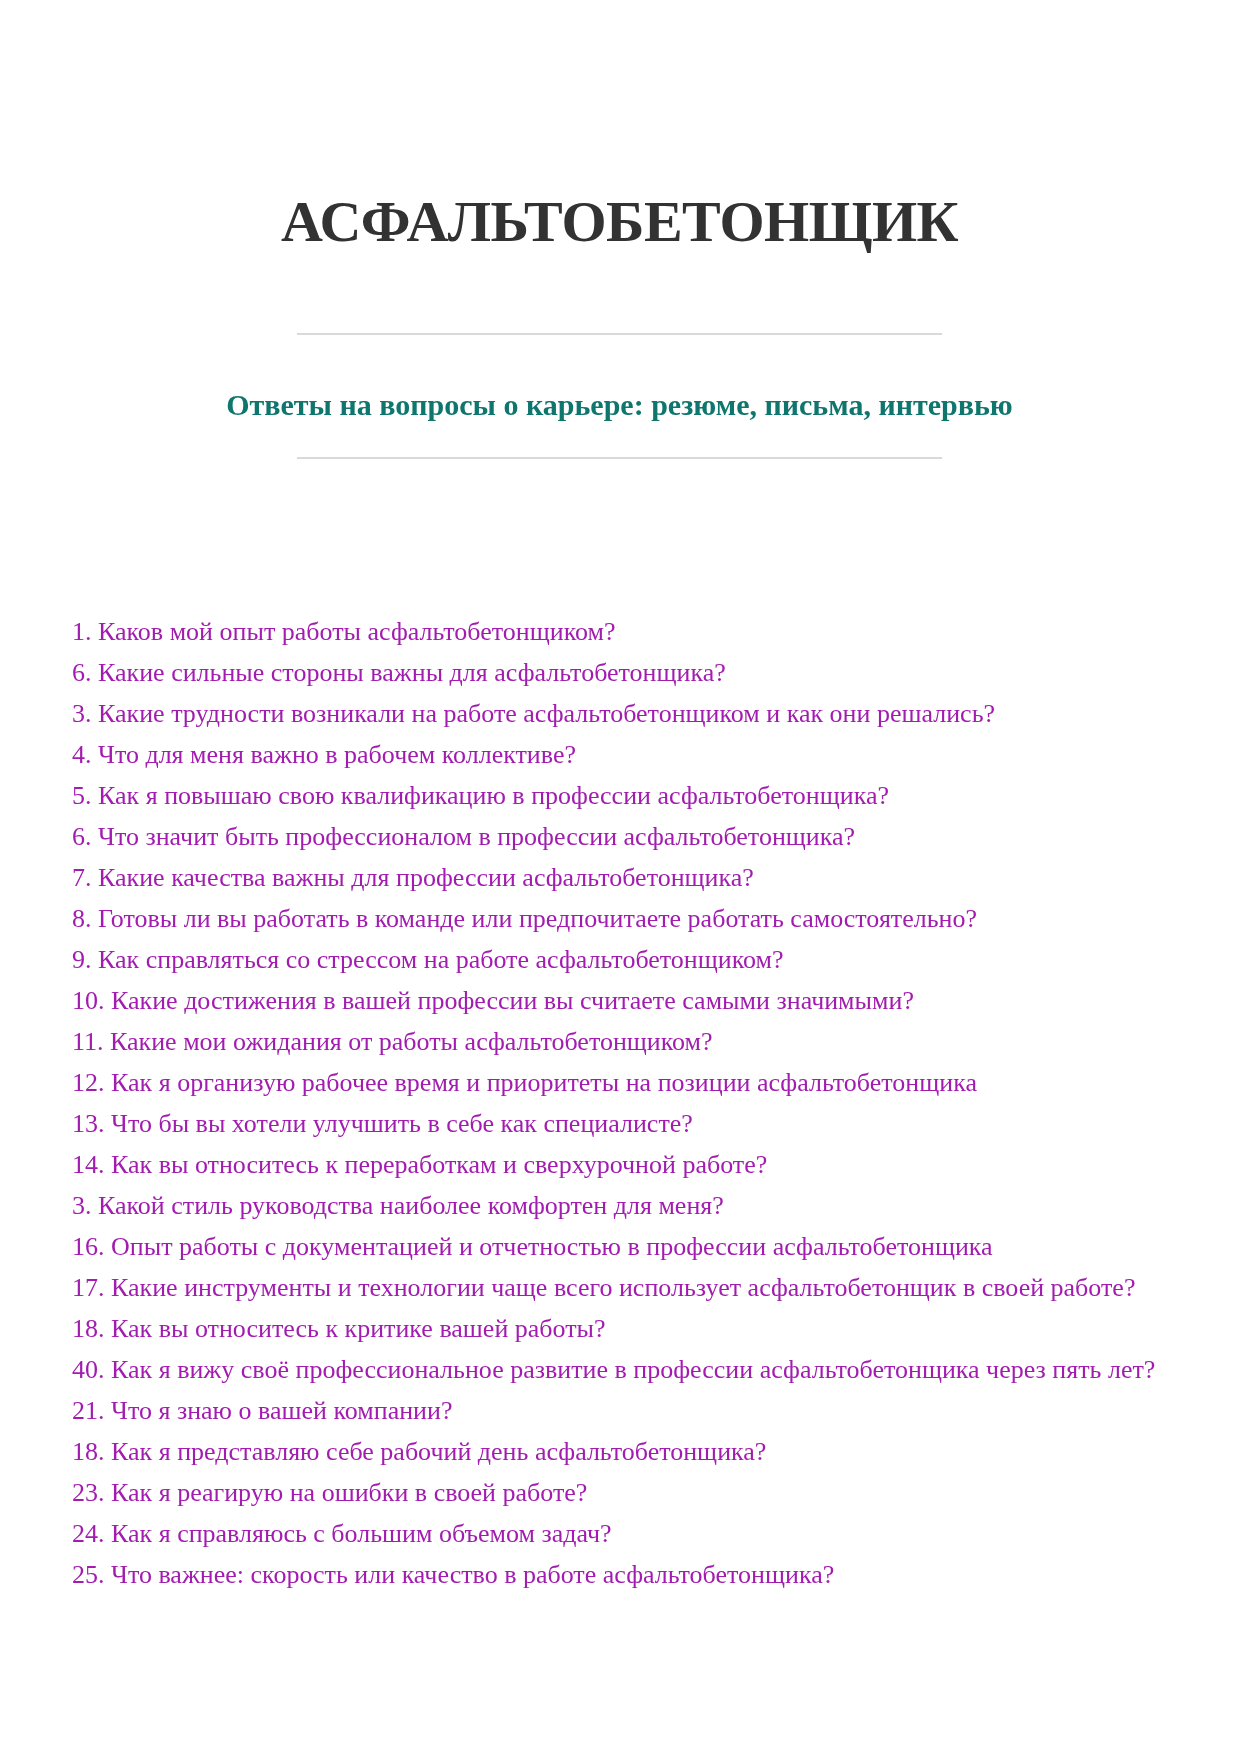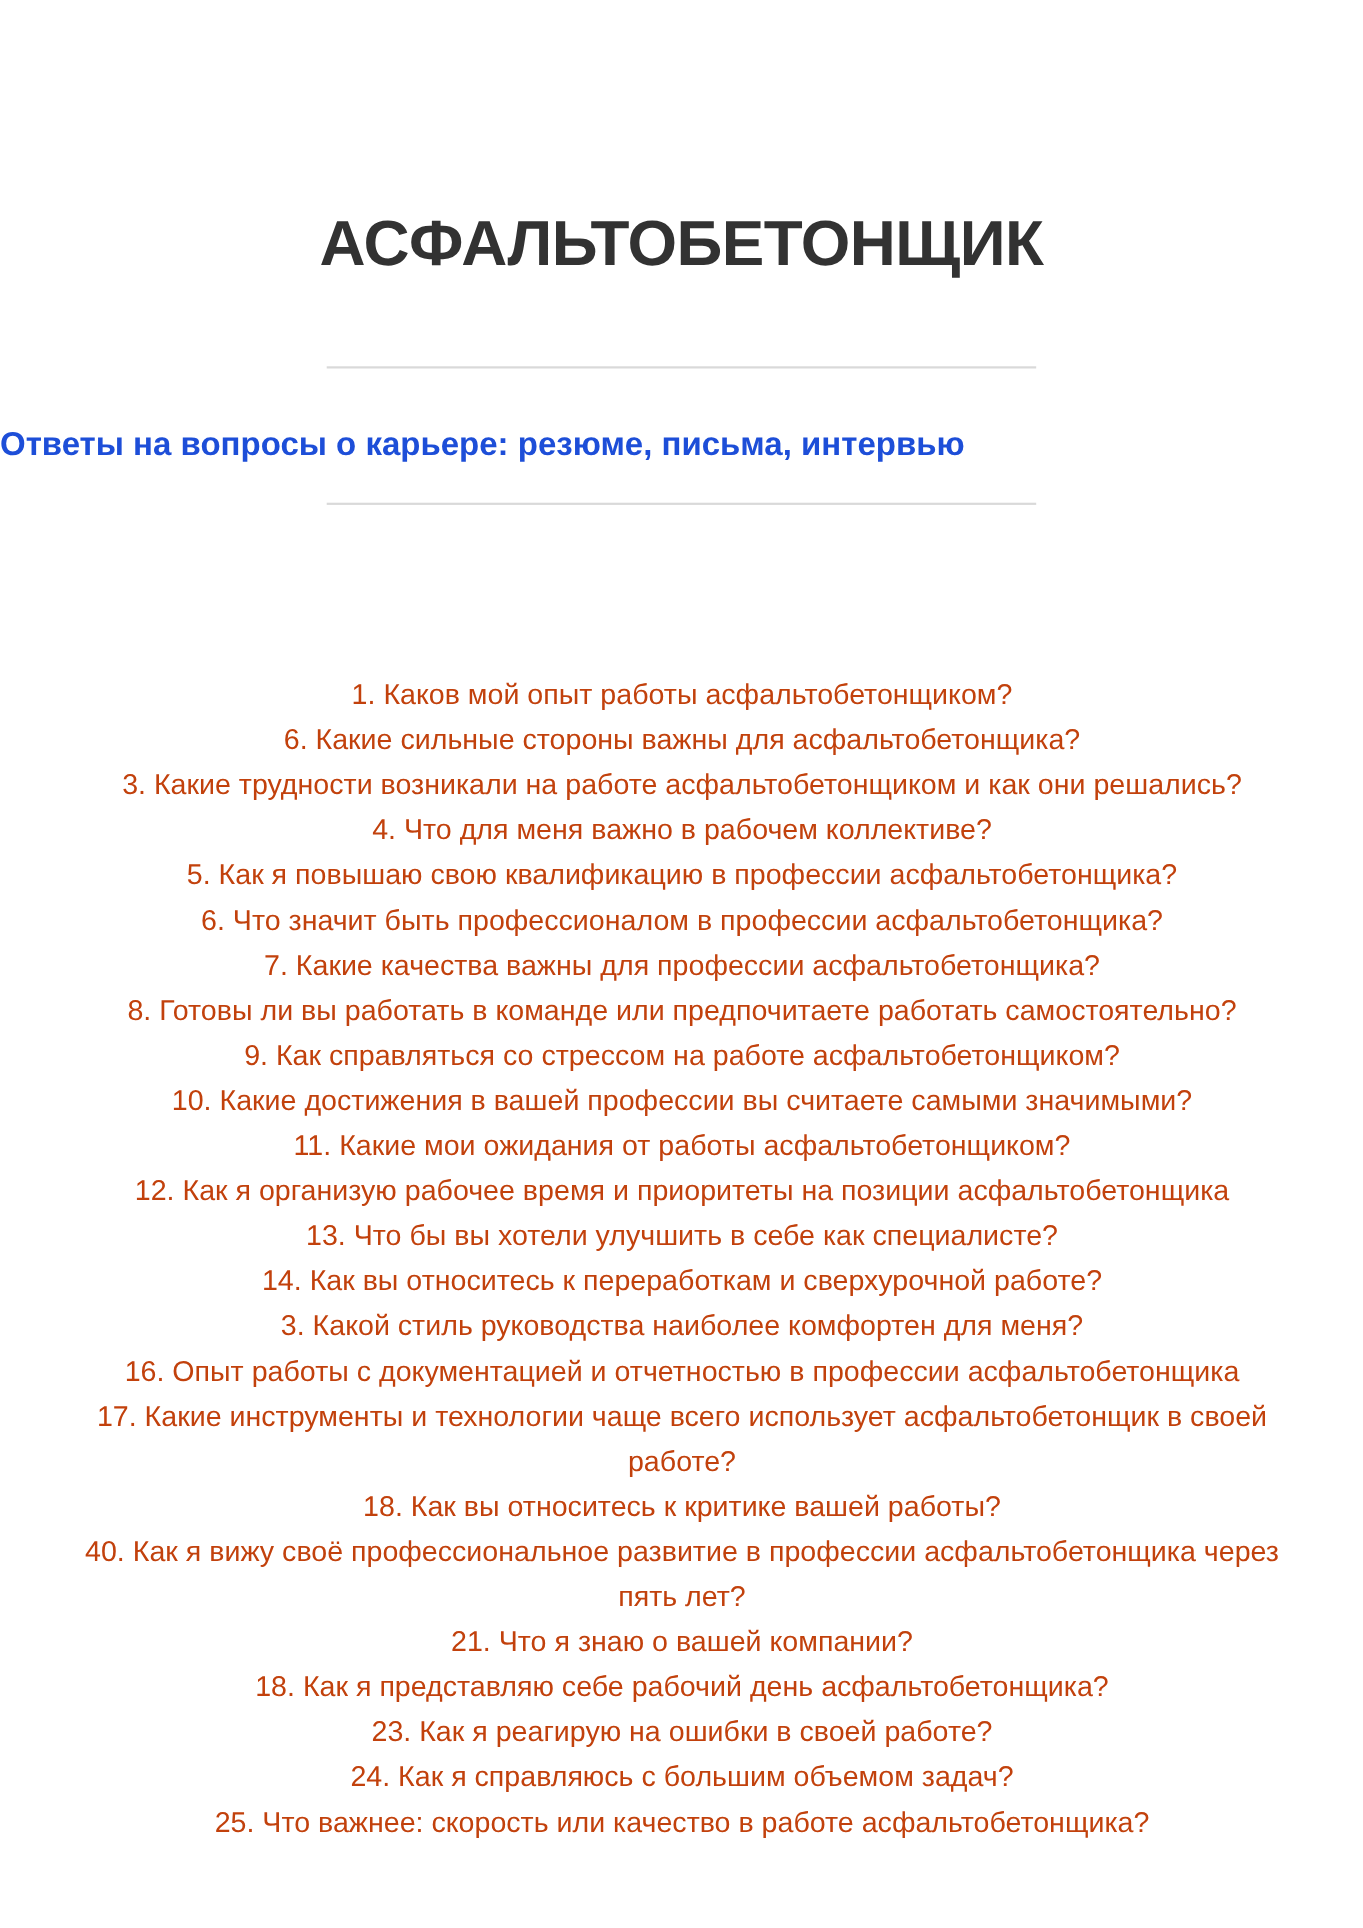--- a/index.html
+++ b/index.html
@@ -5,21 +5,21 @@
   html, body {
     margin: 0;
     padding: 0;
     background: #ffffff;
   }
   .page {
     position: relative;
     width: 1239px;
     height: 1753px;
     background: #ffffff;
-    font-family: Liberation Sans, sans-serif;
+    font-family: Liberation Serif, serif;
     color: #333333;
     overflow: hidden;
   }
   .doc-title {
     position: absolute;
     top: 193px;
     left: 0;
     right: 0;
     margin: 0;
     text-align: center;
@@ -39,37 +39,37 @@
     border-top: 2px solid #d9d9d9;
   }
   .divider-top { top: 333px; }
   .divider-bottom { top: 457px; }
   .doc-subtitle {
     position: absolute;
     top: 388px;
     left: 0;
     right: 0;
     margin: 0;
+    text-align: center;
     font-size: 30px;
     line-height: 34px;
     font-weight: 600;
-    color: #1d4ed8;
+    color: #0f766e;
   }
   .question-list {
     position: absolute;
     top: 611px;
     left: 72px;
     width: 1096px;
   }
   .question {
     font-size: 26px;
     line-height: 41px;
     font-weight: 400;
-    color: #c2410c;
-    text-align: center;
+    color: #a21caf;
   }
 </style>
 </head>
 <body>
 
 <div class="page">
   <h1 class="doc-title">АСФАЛЬТОБЕТОНЩИК</h1>
 
   <hr class="divider divider-top">
 

